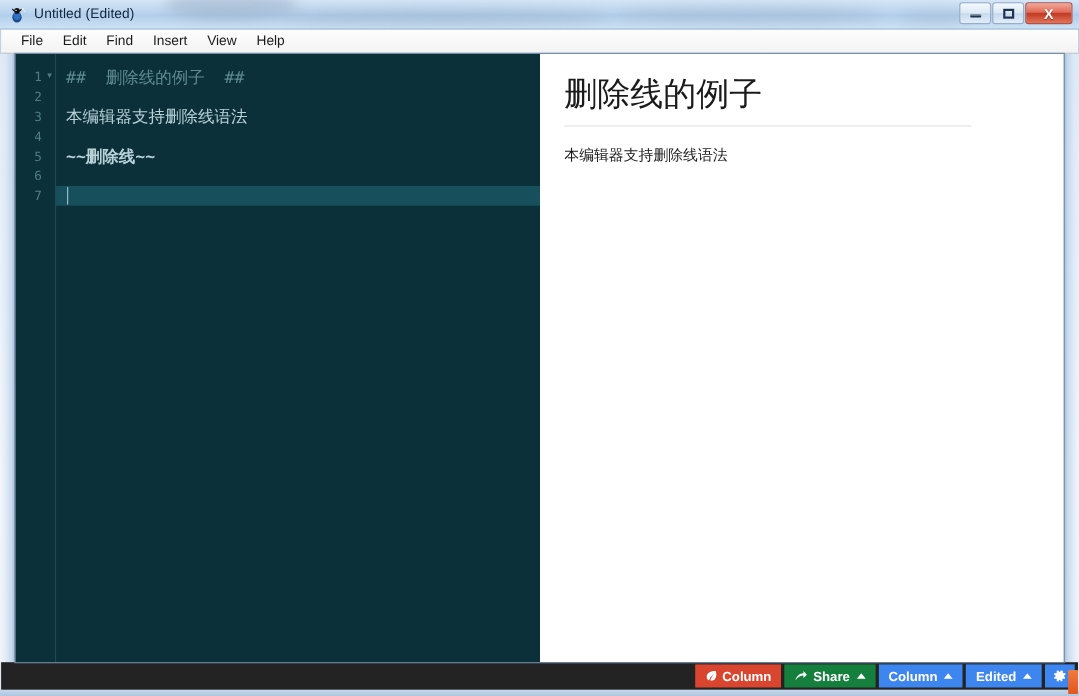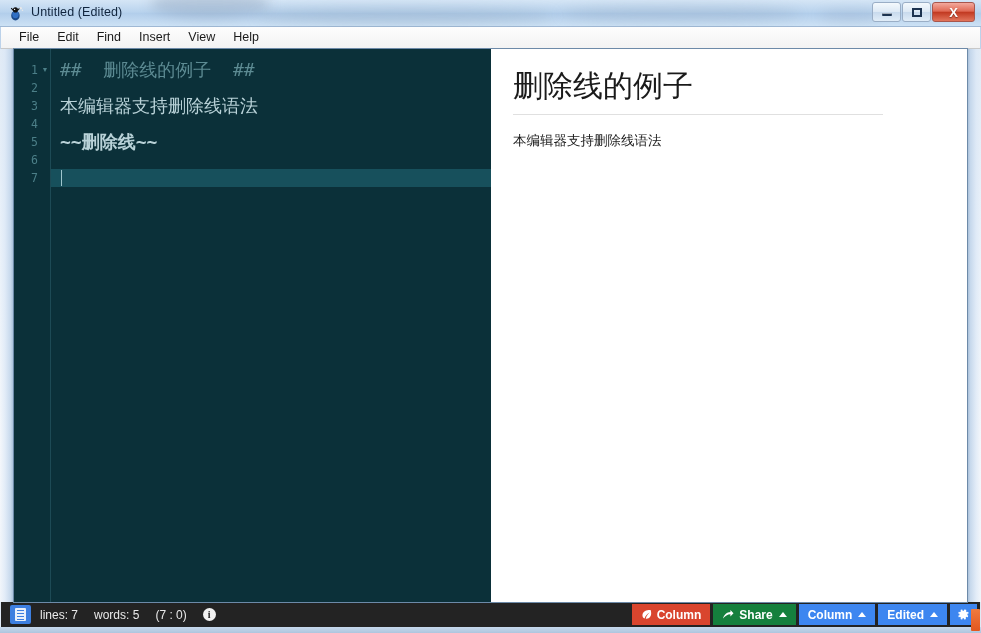--- a/index.html
+++ b/index.html
@@ -175,21 +175,21 @@
     font-size: 7px;
     color: #4c7f88;
     text-align: center;
   }
   .code-line {
     position: absolute;
     left: 46px;
     height: 18px;
     line-height: 18px;
     font-family: "DejaVu Sans Mono", monospace;
-    font-size: 18px;
+    font-size: 15px;
     white-space: pre;
   }
   .code-heading { color: #5d8b93; }
   .code-body { color: #b9d2d8; }
   #current-line-hl {
     position: absolute;
     left: 37px;
     width: 440px;
     height: 18px;
     background: #17505c;
@@ -437,29 +437,20 @@
       <div id="preview-pane">
         <div id="preview-inner">
           <h2 id="preview-h2">删除线的例子</h2>
           <p class="preview-p">本编辑器支持删除线语法</p>
         </div>
       </div>
 
     </div>
 
     <div id="statusbar">
-      <div id="status-left">
-        <div id="doc-icon">
-            <div class="doc-icon-inner"></div>
-          </div>
-        <div class="status-text">lines: 7</div>
-        <div class="status-text">words: 5</div>
-        <div class="status-text">(7 : 0)</div>
-        <div id="info-icon">i</div>
-      </div>
 
       <div id="status-right">
         <div class="sbtn sbtn-donate">
           <svg width="11" height="11" viewBox="0 0 12 12">
             <path d="M10.5 1.2C6.5 1 2.2 2.4 1.6 6.2c-.3 2 .8 3.6 2.3 4.2.9-3 3-5.3 5.6-6.6-2.1 1.6-3.6 3.9-4.3 6.8 3.9.6 5.8-2.4 5.9-5.6.05-1.4-.2-2.7-.6-3.8z" fill="#ffffff"></path>
           </svg>
           <span>Column</span>
         </div>
 
         <div class="sbtn sbtn-share">

